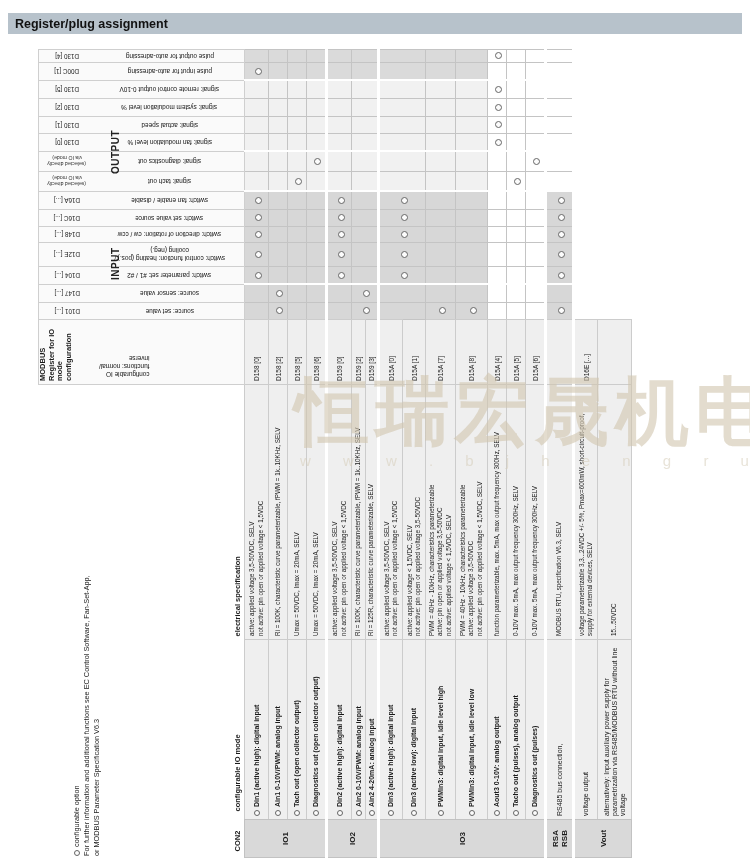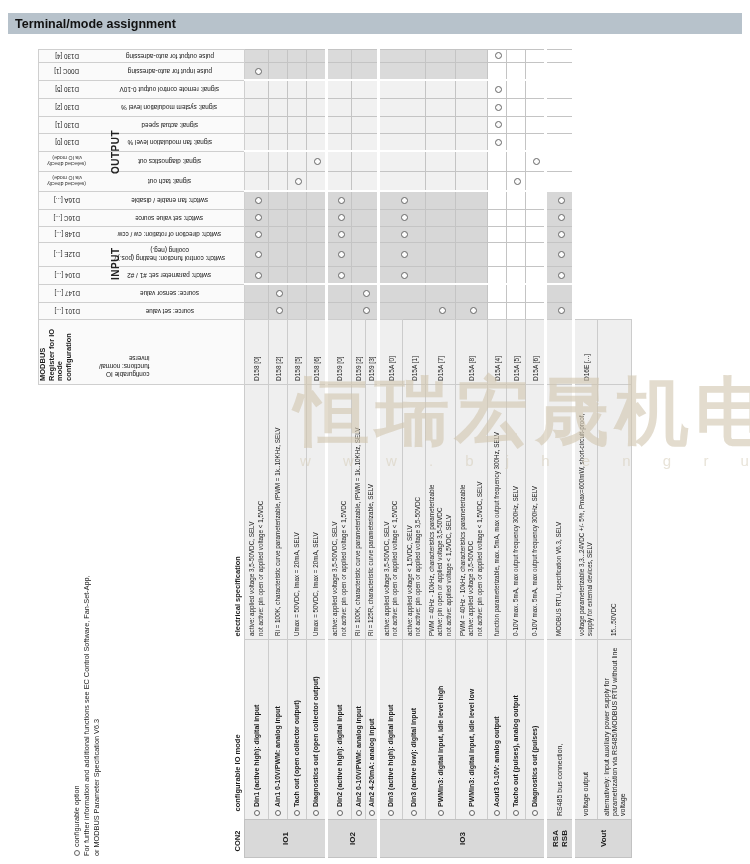--- a/index.html
+++ b/index.html
@@ -56,21 +56,21 @@
   
   .wm{position:absolute;z-index:5;pointer-events:none;color:rgba(208,197,174,.6);
       font-weight:bold;white-space:nowrap;}
   .wm-cn{left:295px;top:372px;font-size:74px;letter-spacing:6px;line-height:80px;}
   .wm-url{left:300px;top:452px;font-size:15px;letter-spacing:14px;color:rgba(214,204,184,.55);font-weight:normal;}
 </style>
 </head>
 <body>
 
 <div class="titlebar">
-  <span>Terminal/mode assignment</span>
+  <span>Register/plug assignment</span>
 </div>
 
 <div class="rotA">
   <div class="rotB">
 
     <div class="notes">
       <div class="legendline">
         <span class="rng sm"></span>
         <span>configurable option</span>
       </div>

